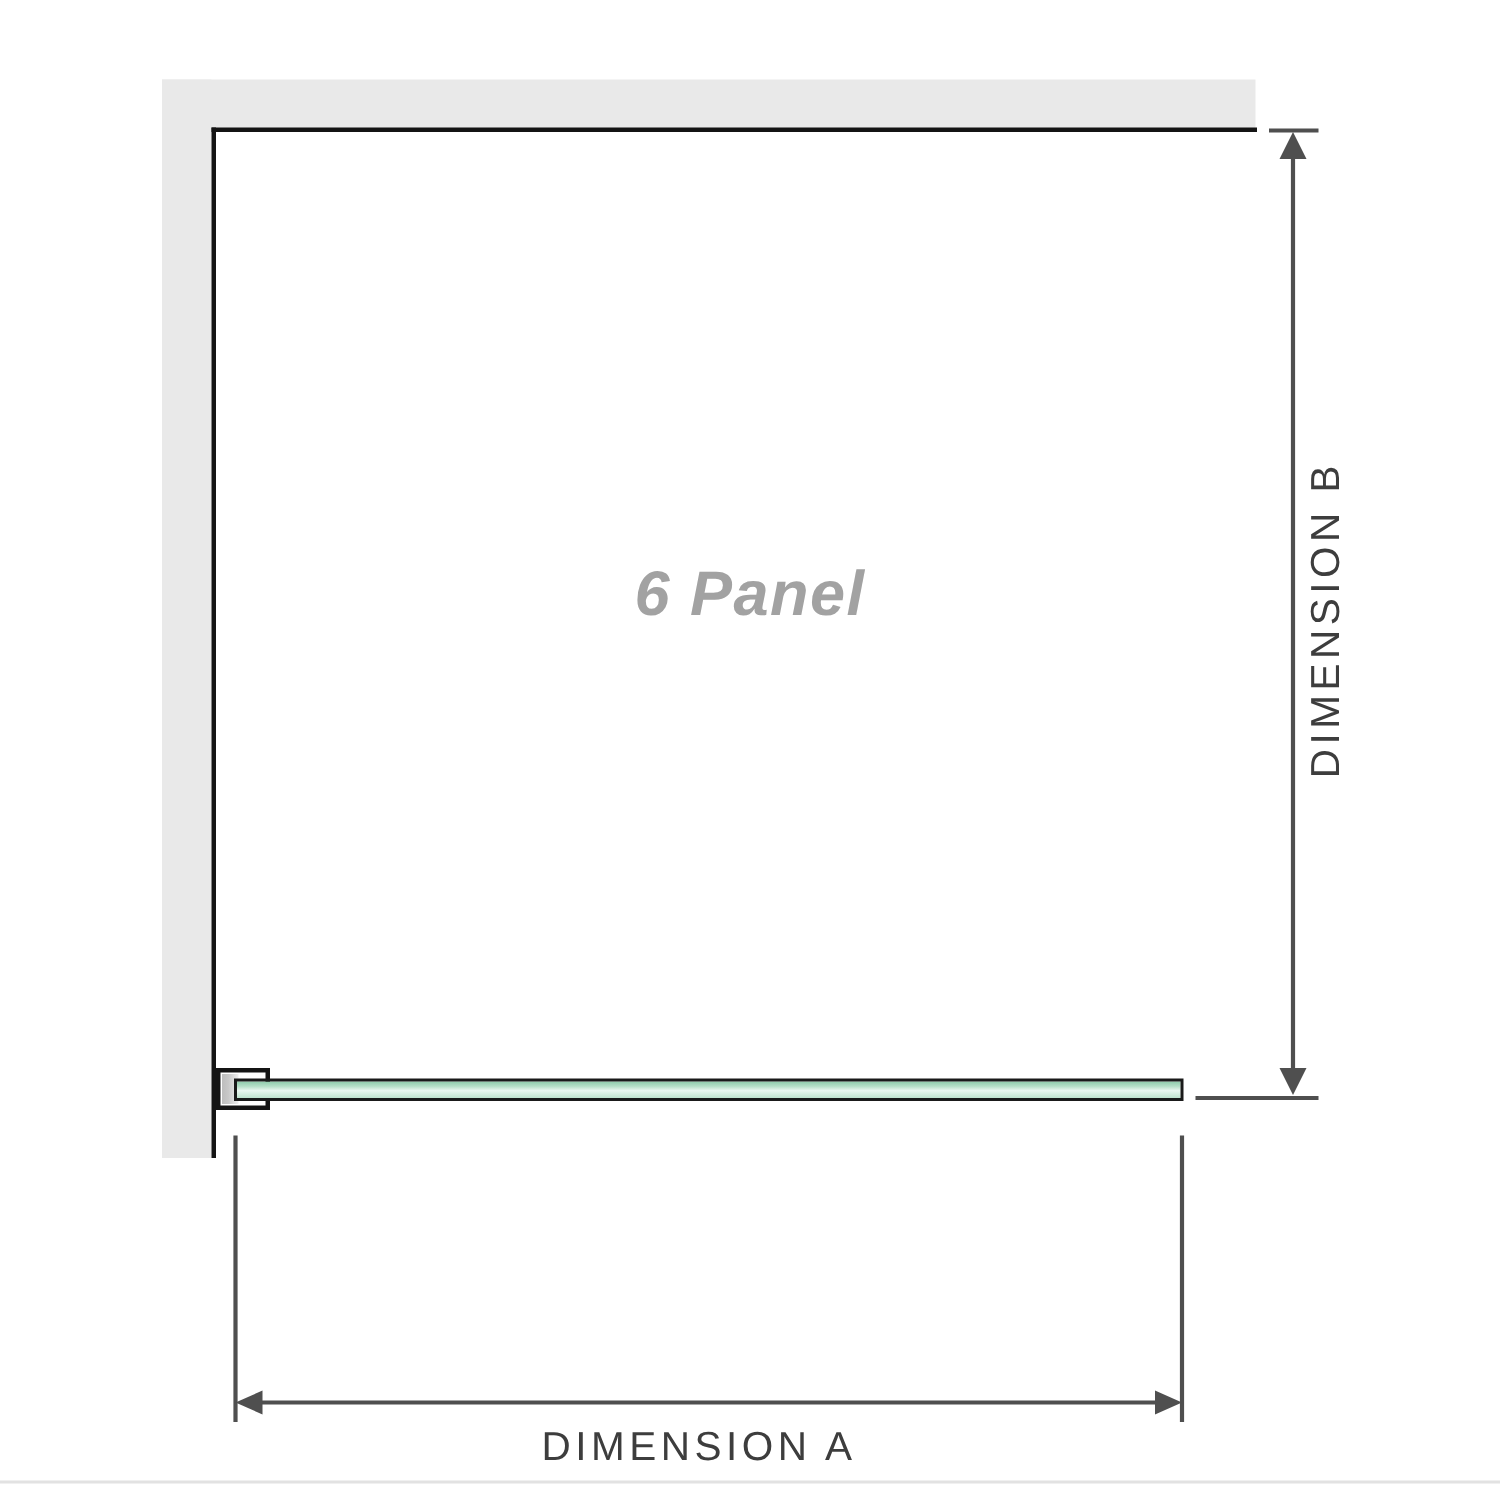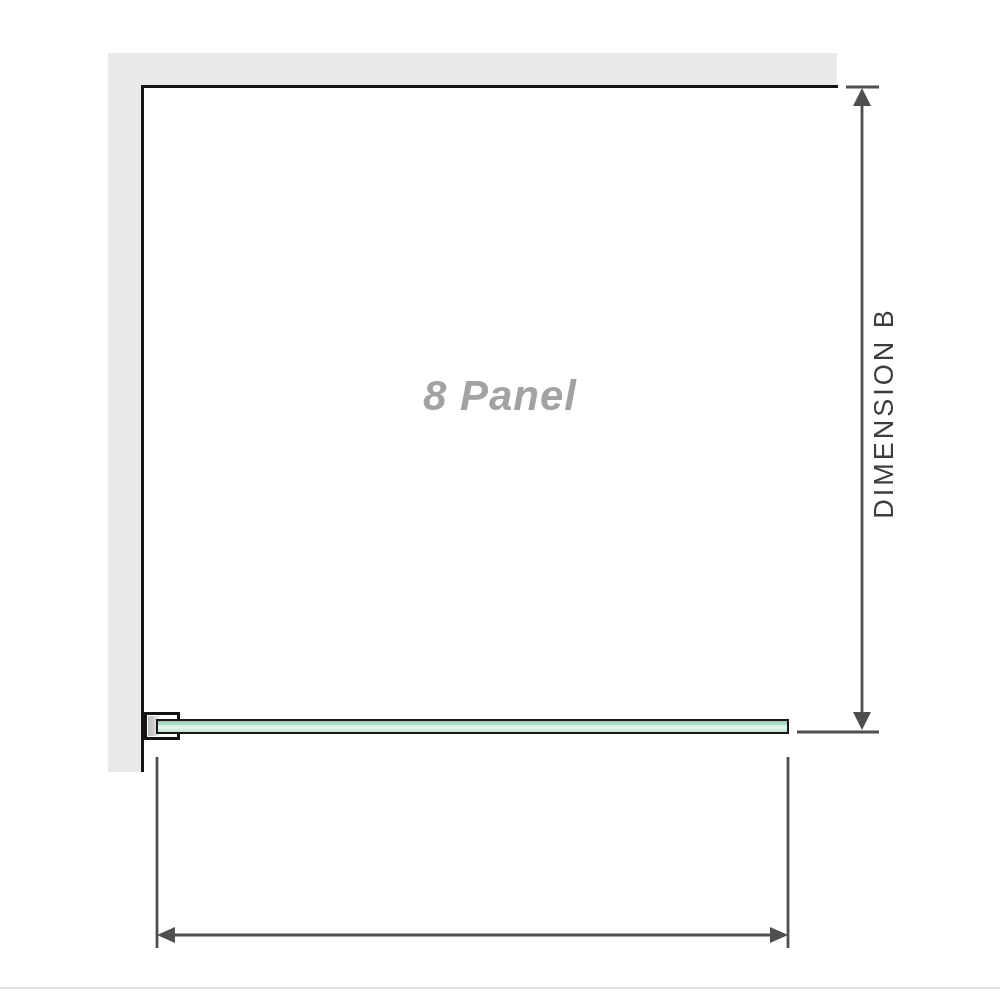--- a/index.html
+++ b/index.html
@@ -80,21 +80,21 @@
 </head>
 <body>
 
 <div class="stage">
 
   <div class="abs wall-top"></div>
   <div class="abs wall-left"></div>
   <div class="abs edge-top"></div>
   <div class="abs edge-left"></div>
 
-  <div class="abs panel-label">8 Panel</div>
+  <div class="abs panel-label">6 Panel</div>
 
   <div class="abs bracket">
     <div class="bracket-shim"></div>
   </div>
   <div class="abs glass"></div>
 
   <svg class="abs dims" width="1000" height="1000" viewBox="0 0 1000 1000">
     <g>
       <line class="dline" x1="862" y1="92" x2="862" y2="726"></line>
       <polygon class="dfill" points="862,88 853,106 871,106"></polygon>
@@ -104,17 +104,18 @@
     </g>
     <g>
       <line class="dline" x1="157" y1="757" x2="157" y2="948"></line>
       <line class="dline" x1="788" y1="757" x2="788" y2="948"></line>
       <line class="dline" x1="161" y1="935" x2="784" y2="935"></line>
       <polygon class="dfill" points="157,935 175,927 175,943"></polygon>
       <polygon class="dfill" points="788,935 770,927 770,943"></polygon>
     </g>
   </svg>
 
+  <div class="abs dim-label dim-a-label">DIMENSION A</div>
   <div class="abs dim-label dim-b-label">DIMENSION B</div>
 
   <div class="abs bottom-rule"></div>
 
 </div>
 
 </body></html>

